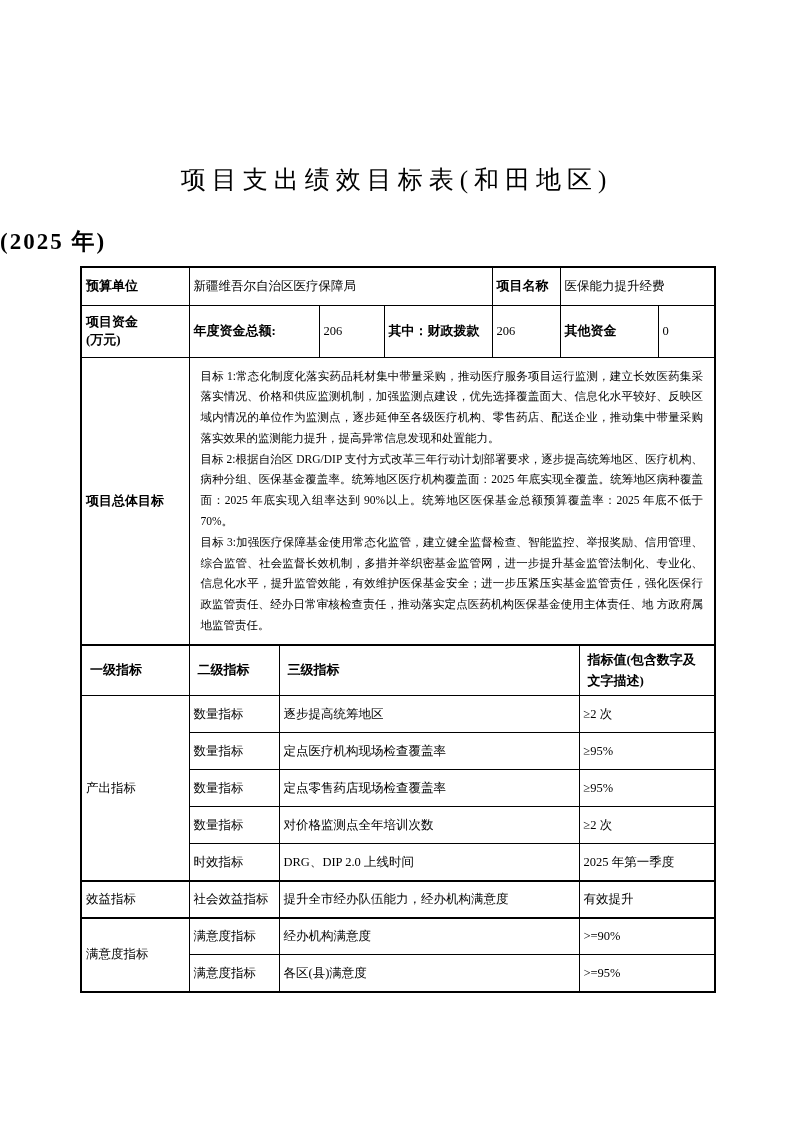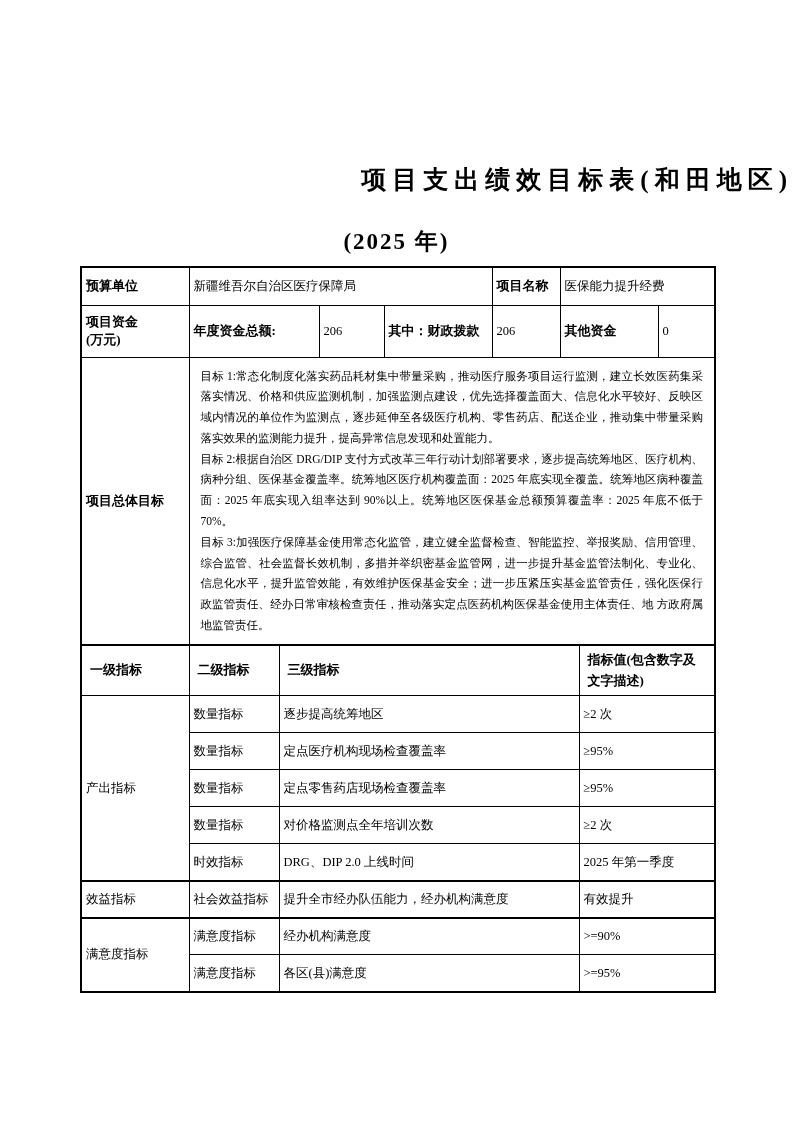--- a/index.html
+++ b/index.html
@@ -12,31 +12,31 @@
     background: #ffffff;
     font-family: "Liberation Serif", "DejaVu Serif", serif;
     color: #000;
     overflow: hidden;
   }
   .title {
     position: absolute;
     top: 163px;
     left: 0;
     width: 100%;
-    text-align: right;
+    text-align: center;
     font-size: 25px;
-    font-weight: bold;
+    font-weight: normal;
     letter-spacing: 6px;
   }
   .subtitle {
     position: absolute;
     top: 226px;
     left: 0;
     width: 100%;
-    text-align: center;
+    text-align: left;
     font-size: 23px;
     font-weight: bold;
     letter-spacing: 2px;
   }
   .tables {
     position: absolute;
     top: 266px;
     left: 80px;
     width: 634px;
   }

